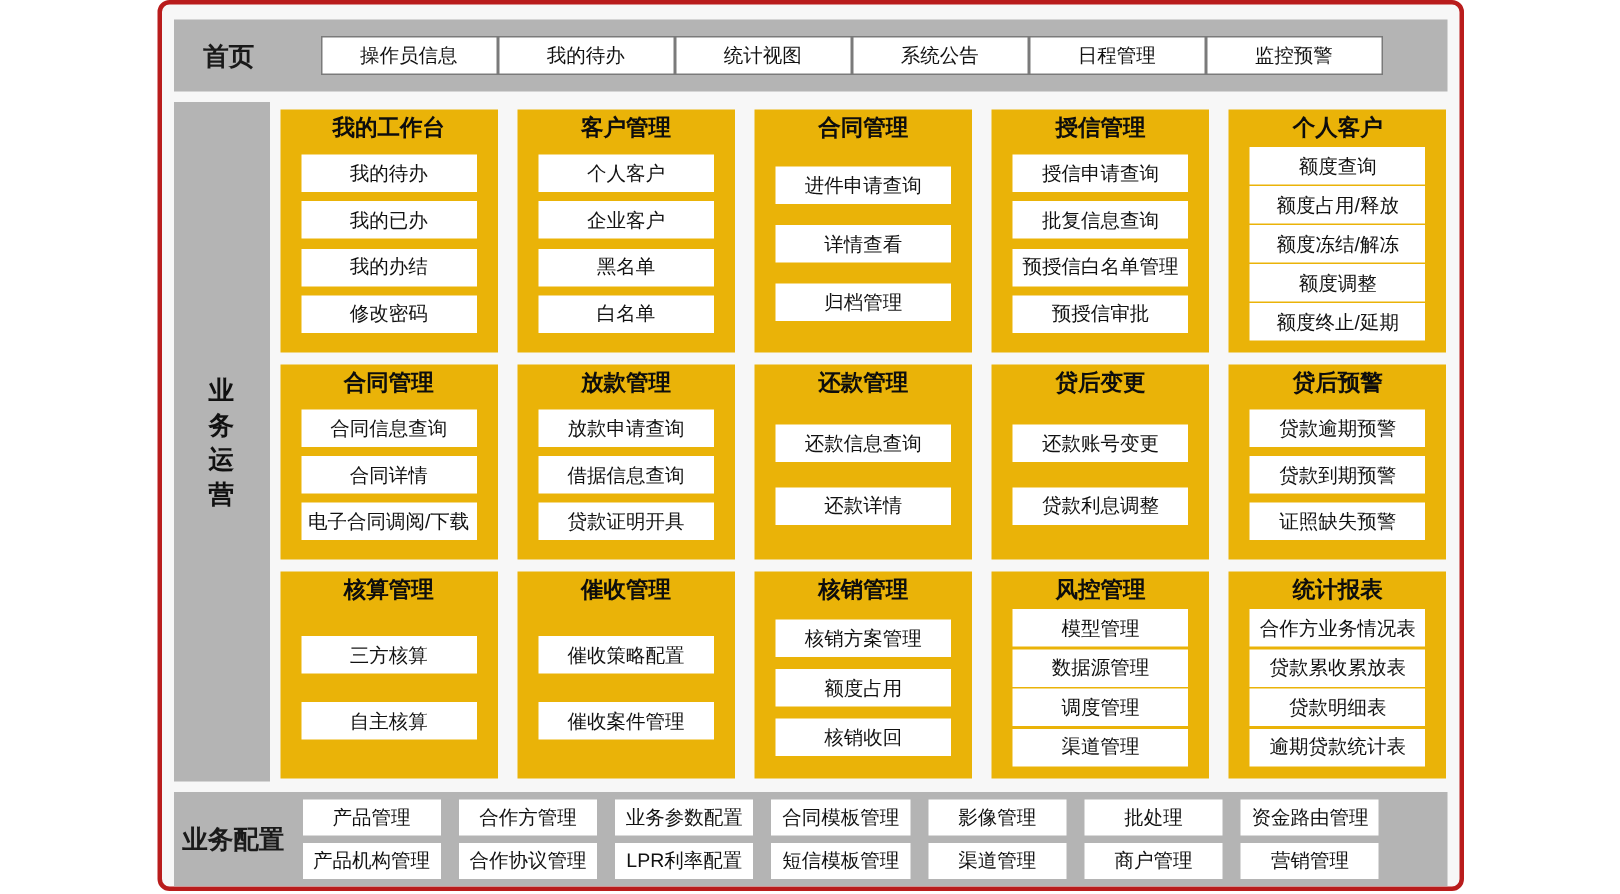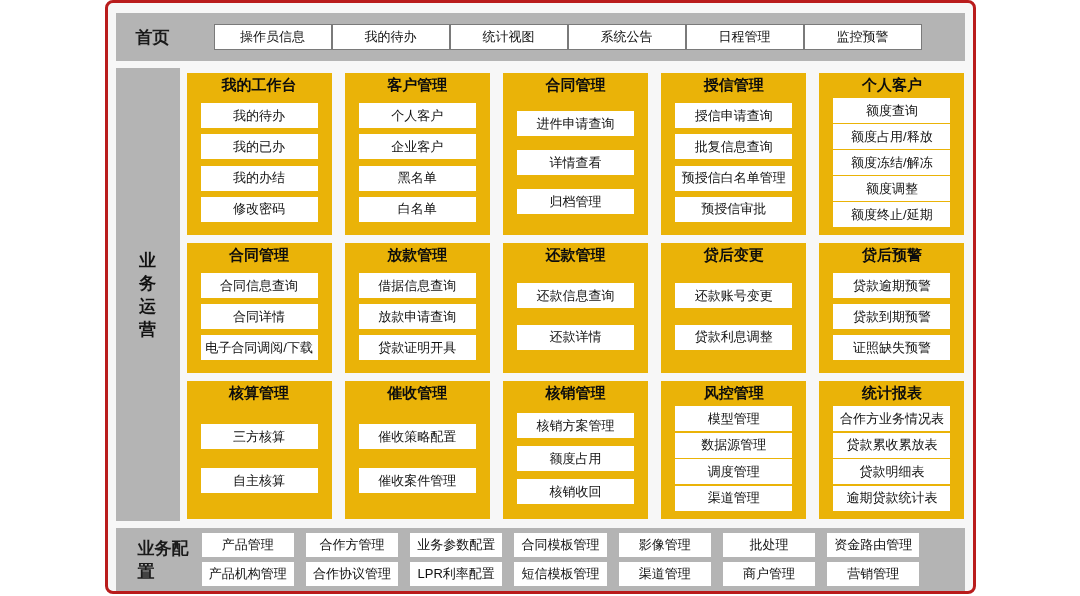--- a/index.html
+++ b/index.html
@@ -58,21 +58,21 @@
     flex: 1; display: flex; flex-direction: column;
     justify-content: space-evenly; padding: 0 14px;
   }
   .panel-btn {
     background: #ffffff; height: 25px; flex: 0 0 auto;
     display: flex; align-items: center; justify-content: center;
     font-size: 13px; cursor: default; white-space: nowrap;
   }
   
   .band-bottom { height: 63px; margin: 7px 8px 0 8px; }
-  .band-bottom .band-label { padding-left: 22px; width: 86px; flex: 0 0 auto; }
+  .band-bottom .band-label { padding-left: 6px; width: 86px; flex: 0 0 auto; }
   .config-grid {
     flex: 1; display: grid;
     grid-template-columns: repeat(7, 1fr);
     column-gap: 12px; margin-right: 45px; text-align: right;
   }
   .config-col { display: flex; flex-direction: column; gap: 5px; }
   .config-btn {
     background: #ffffff; height: 24px;
     display: flex; align-items: center; justify-content: center;
     font-size: 13px; cursor: default; white-space: nowrap;
@@ -154,22 +154,22 @@
           <div class="panel-title">合同管理</div>
           <div class="panel-items">
             <div class="panel-btn">合同信息查询</div>
             <div class="panel-btn">合同详情</div>
             <div class="panel-btn">电子合同调阅/下载</div>
           </div>
         </div>
         <div class="panel">
           <div class="panel-title">放款管理</div>
           <div class="panel-items">
+            <div class="panel-btn">放款申请查询</div>
             <div class="panel-btn">借据信息查询</div>
-            <div class="panel-btn">放款申请查询</div>
             <div class="panel-btn">贷款证明开具</div>
           </div>
         </div>
         <div class="panel">
           <div class="panel-title">还款管理</div>
           <div class="panel-items">
             <div class="panel-btn">还款信息查询</div>
             <div class="panel-btn">还款详情</div>
           </div>
         </div>

